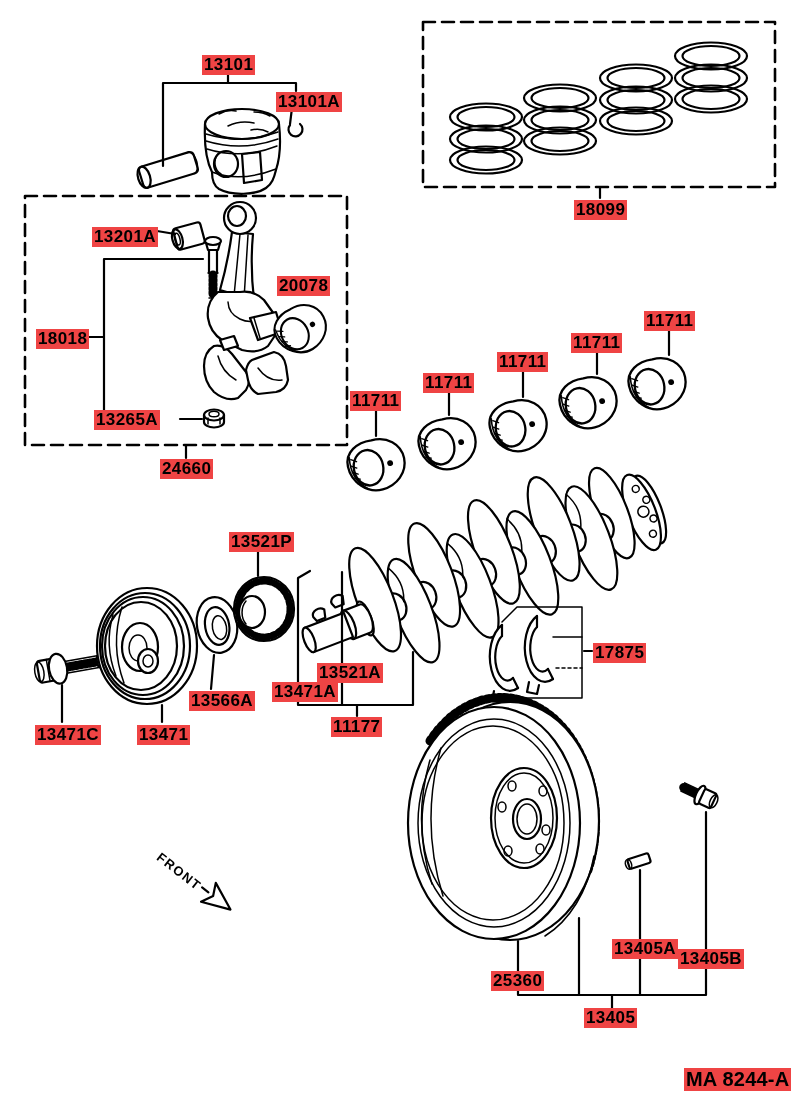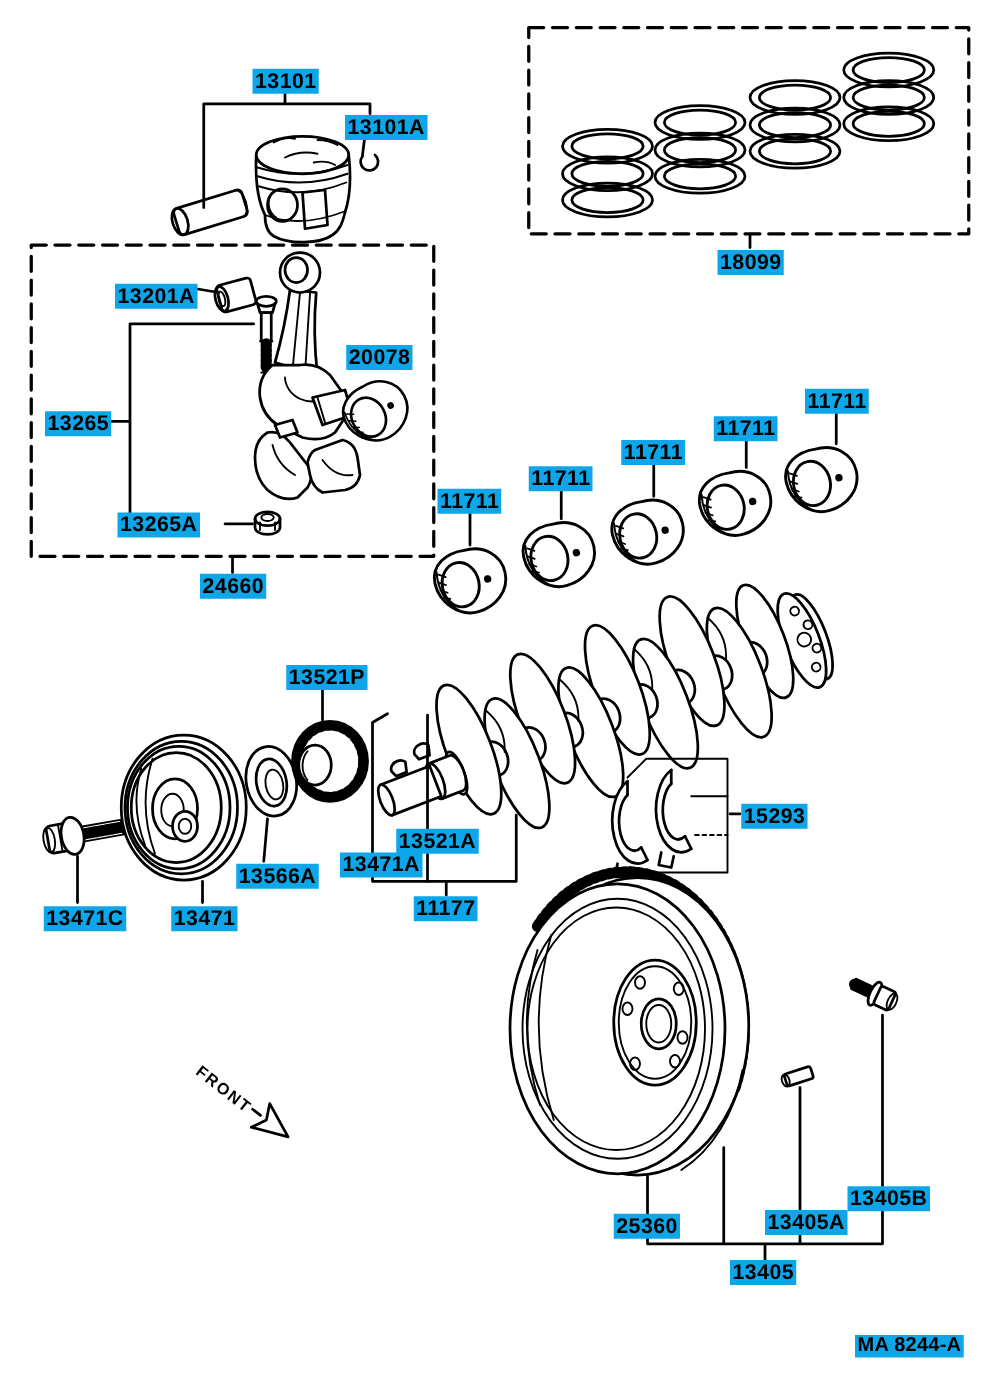--- a/index.html
+++ b/index.html
@@ -11,22 +11,22 @@
   #art .thin{stroke-width:1.5;}
   #art .lead{stroke-width:1.7;}
   #art .dash{stroke-dasharray:12 7;stroke-width:2.6;}
   #art .dot{fill:#000;stroke:none;}
   #art .teeth{stroke-dasharray:2.6 3.4;stroke-width:9;}
   #art .teeth2{stroke-dasharray:3 3.2;stroke-width:7;}
   #art .thread{stroke-dasharray:2 2.2;stroke-width:9;}
   #art .hatch{stroke-width:1.3;}
   #art text{fill:#000;stroke:none;font:bold 13px "Liberation Sans",sans-serif;letter-spacing:1.5px;}
   .lbl{position:absolute;font:bold 17px "Liberation Sans",sans-serif;color:#000;
-       background:#0ea5e9;padding:0 2px;white-space:nowrap;letter-spacing:.4px;}
-  .code{font-size:16px;letter-spacing:.2px;}
+       background:#ef4444;padding:0 2px;white-space:nowrap;letter-spacing:.4px;}
+  .code{font-size:20px;letter-spacing:.2px;}
 </style>
 </head>
 <body>
 
 <div id="stage">
 
 <svg id="art" width="800" height="1102" viewBox="0 0 800 1102">
 
   <defs>
     <g id="pring">
@@ -274,36 +274,36 @@
     <path d="M584,651 H592"></path>
     <path d="M518,941 V995 M579,918 V995 M640,870 V995 M706,812 V995 M518,995 H706 M612,995 V1008"></path>
   </g>
 </svg>
 
 <div class="lbl" style="left:202px;top:55px">13101</div>
 <div class="lbl" style="left:276px;top:92px">13101A</div>
 <div class="lbl" style="left:574px;top:200px">18099</div>
 <div class="lbl" style="left:92px;top:227px">13201A</div>
 <div class="lbl" style="left:277px;top:276px">20078</div>
-<div class="lbl" style="left:36px;top:329px">13265</div>
+<div class="lbl" style="left:36px;top:329px">18018</div>
 <div class="lbl" style="left:94px;top:410px">13265A</div>
 <div class="lbl" style="left:160px;top:459px">24660</div>
 <div class="lbl" style="left:350px;top:391px">11711</div>
 <div class="lbl" style="left:423px;top:373px">11711</div>
 <div class="lbl" style="left:497px;top:352px">11711</div>
 <div class="lbl" style="left:571px;top:333px">11711</div>
 <div class="lbl" style="left:644px;top:311px">11711</div>
 <div class="lbl" style="left:229px;top:532px">13521P</div>
 <div class="lbl" style="left:189px;top:691px">13566A</div>
 <div class="lbl" style="left:35px;top:725px">13471C</div>
 <div class="lbl" style="left:137px;top:725px">13471</div>
 <div class="lbl" style="left:272px;top:682px">13471A</div>
 <div class="lbl" style="left:317px;top:663px">13521A</div>
 <div class="lbl" style="left:331px;top:717px">11177</div>
-<div class="lbl" style="left:593px;top:643px">15293</div>
+<div class="lbl" style="left:593px;top:643px">17875</div>
 <div class="lbl" style="left:491px;top:971px">25360</div>
-<div class="lbl" style="left:612px;top:968px">13405A</div>
+<div class="lbl" style="left:612px;top:939px">13405A</div>
 <div class="lbl" style="left:678px;top:949px">13405B</div>
 <div class="lbl" style="left:584px;top:1008px">13405</div>
 
 <div class="lbl code" style="left:684px;top:1068px">MA 8244-A</div>
 
 </div>
 
 </body></html>

